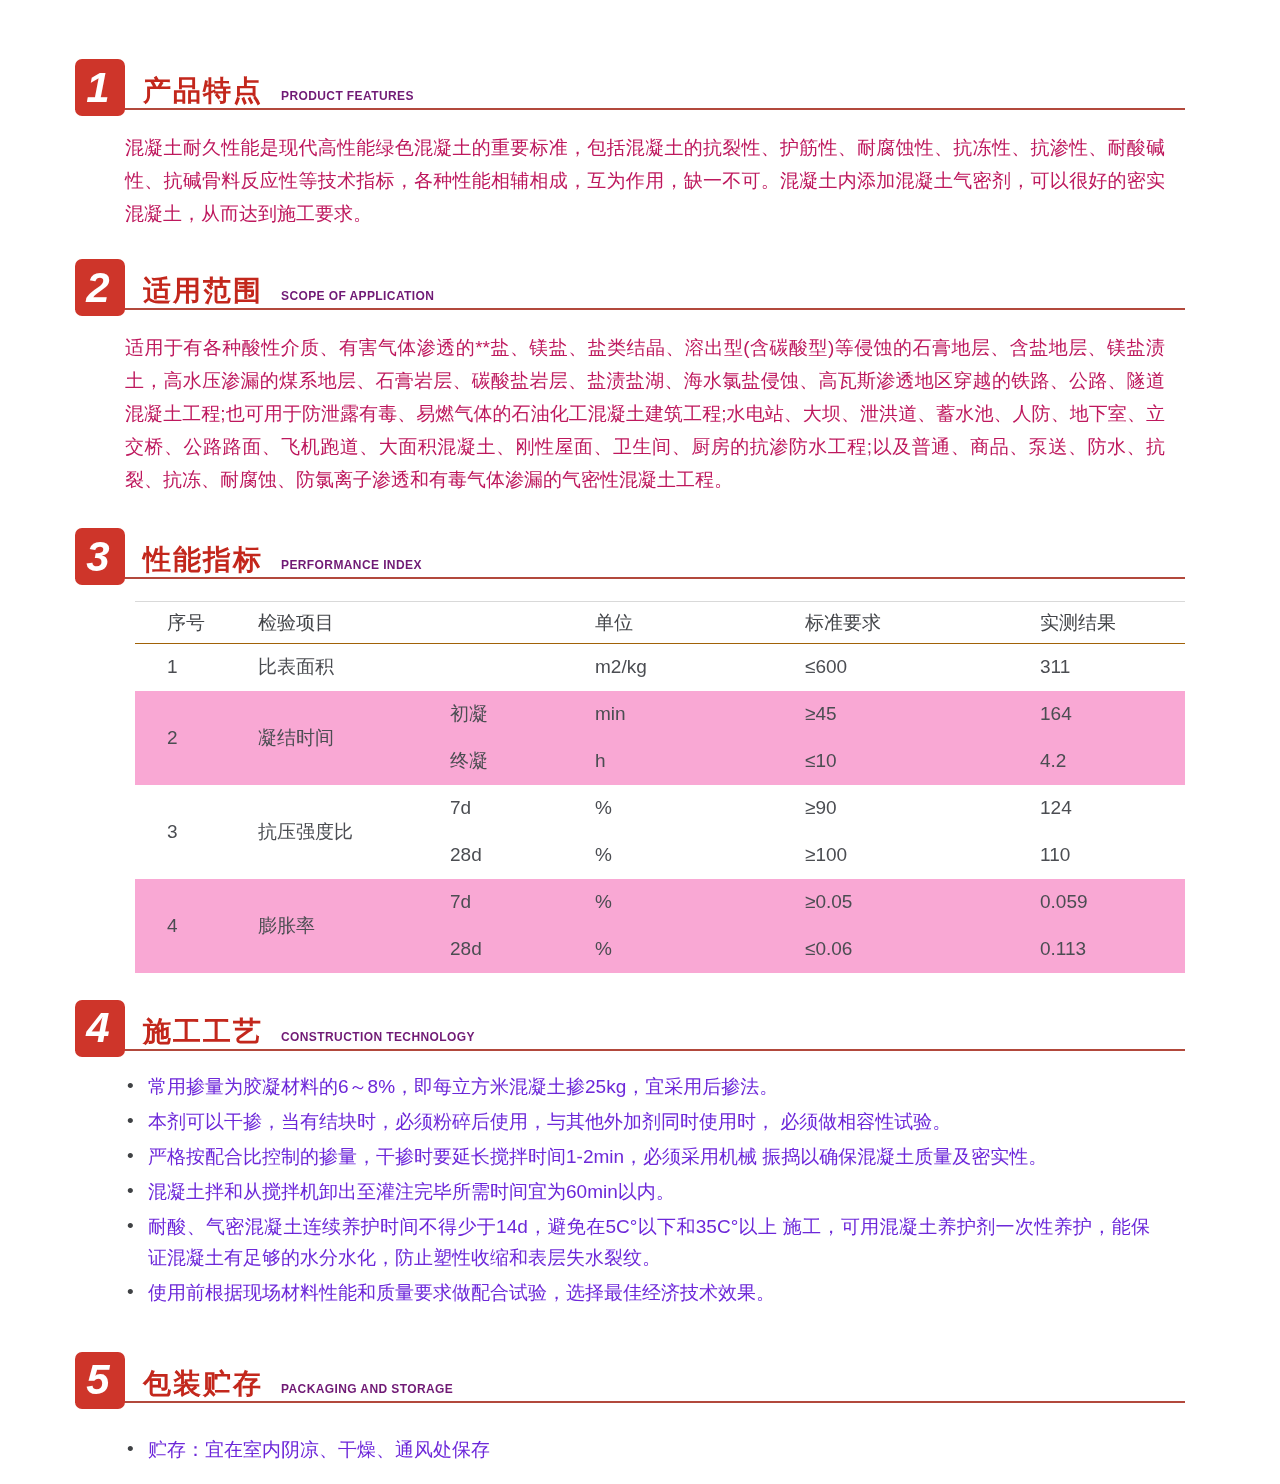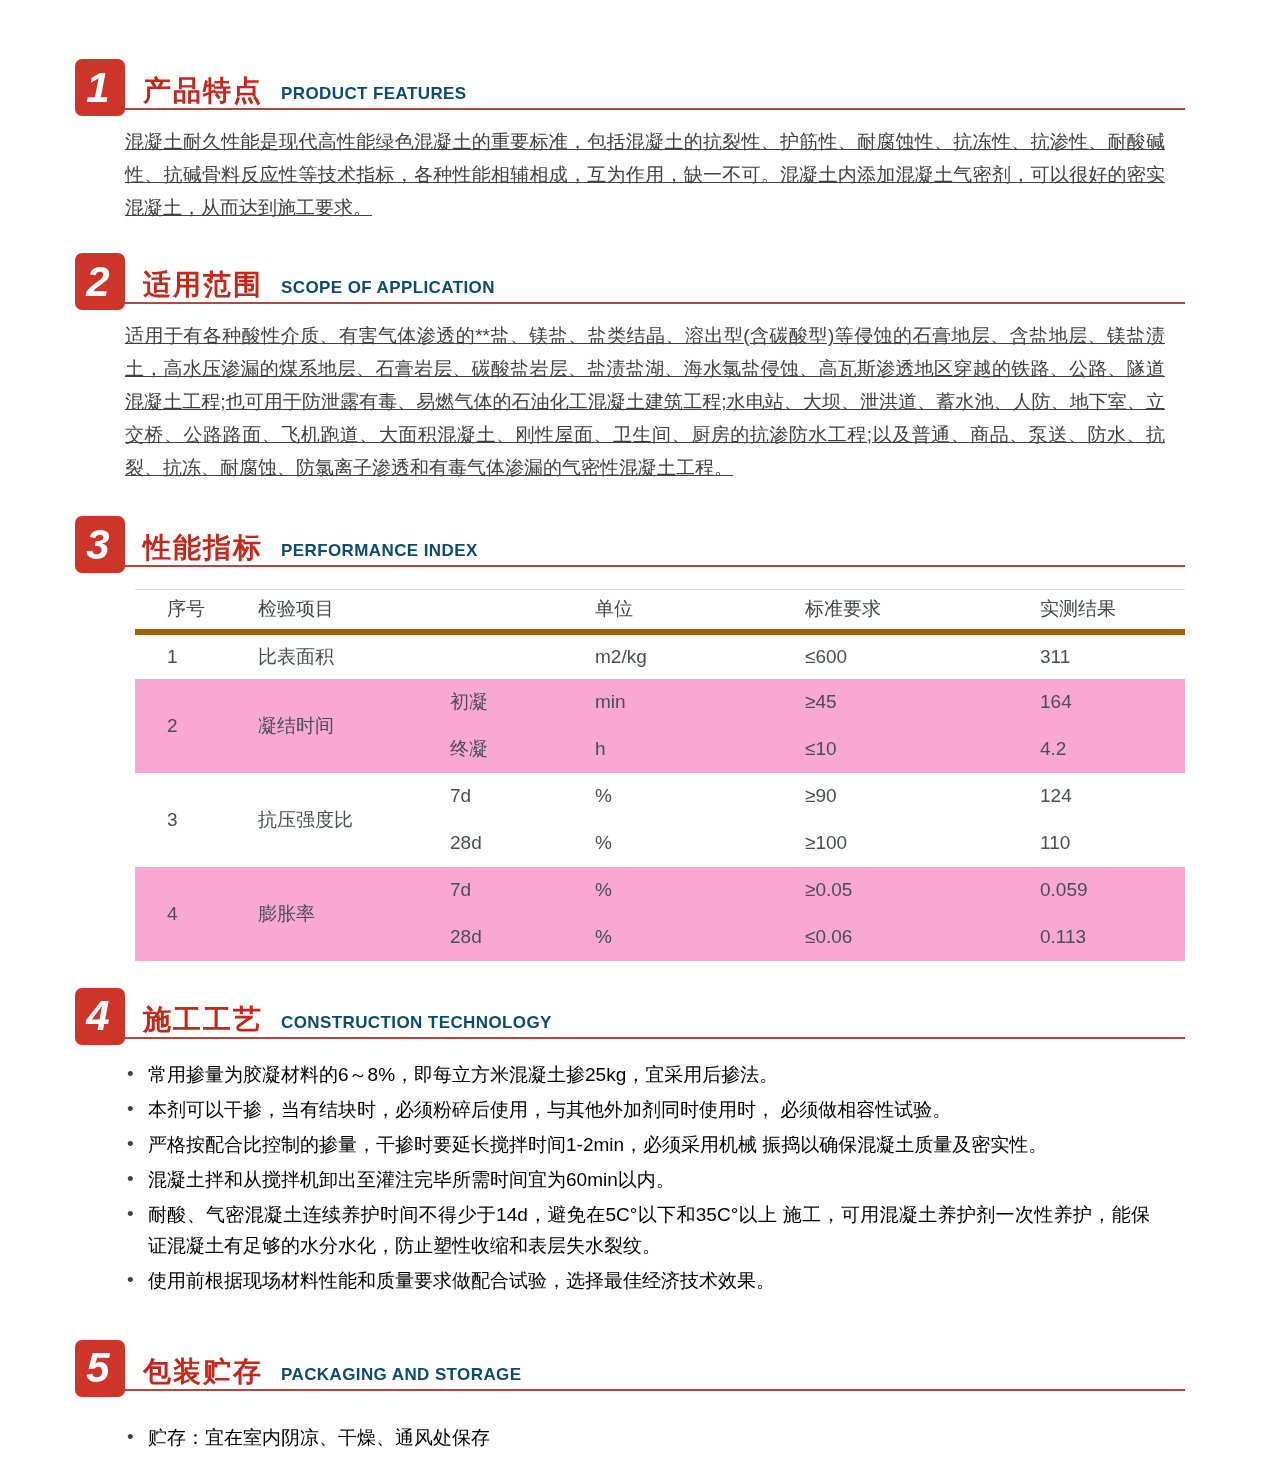--- a/index.html
+++ b/index.html
@@ -21,51 +21,51 @@
   }
   .badge-num {
     color:#ffffff; font-size:42px; font-weight:700; font-style:italic;
     line-height:1; padding-right:4px;
   }
   .zh-title {
     font-size:28px; font-weight:700; color:#c3271c; line-height:1;
     margin-bottom:3px; letter-spacing:2px;
   }
   .en-title {
-    font-size:17px; font-weight:700; color:#0c4a6e; line-height:1;
+    font-size:12px; font-weight:700; color:#701a75; line-height:1;
     margin-bottom:6px; letter-spacing:0.4px;
   }
   
   .para {
-    margin:15px 0 0 50px; width:1040px;
-    font-size:19px; line-height:33px; color:#404040; text-align:justify;text-decoration:underline;
+    margin:21px 0 0 50px; width:1040px;
+    font-size:19px; line-height:33px; color:#be185d; text-align:justify;
   }
   .bullets { list-style:none; margin:20px 0 0 50px; width:1025px; }
   .bullets li {
     position:relative; padding-left:23px; font-size:19px; line-height:31px;
-    color:#000000; margin-bottom:4px; text-align:justify;
+    color:#6d28d9; margin-bottom:4px; text-align:justify;
   }
   .bullets li::before {
     content:"\2022"; position:absolute; left:2px; top:-1px; color:#3f4144; font-size:19px;
   }
   .bullets-loose li { line-height:34px; margin-bottom:5px; }
   
   .sec1 { margin-bottom:23px; }
   .sec2 { margin-bottom:26px; }
   .sec3 { margin-bottom:21px; }
   .sec4 { margin-bottom:38px; }
   
   .perf-table {
     margin:22px 0 0 60px; width:1050px; border-collapse:collapse;
     font-size:19px; color:#4b4d52; border-top:1px solid #d9d9d9;
   }
   .perf-table th, .perf-table td {
     text-align:left; font-weight:400; vertical-align:middle;
   }
-  .perf-table thead th { height:42px; border-bottom:6px solid #a16207; color:#44464a; }
+  .perf-table thead th { height:42px; border-bottom:1px solid #a16207; color:#44464a; }
   .perf-table .c1 { width:95px;  padding-left:32px; }
   .perf-table .c2 { width:185px; padding-left:28px; }
   .perf-table .c3 { width:150px; padding-left:35px; }
   .perf-table .c4 { width:210px; padding-left:30px; }
   .perf-table .c5 { width:235px; padding-left:30px; }
   .perf-table .c6 { width:175px; padding-left:30px; }
   .perf-table tbody td { height:47px; }
   .perf-table tr.shade td { background:#f9a8d4; }
 </style>
 </head>

